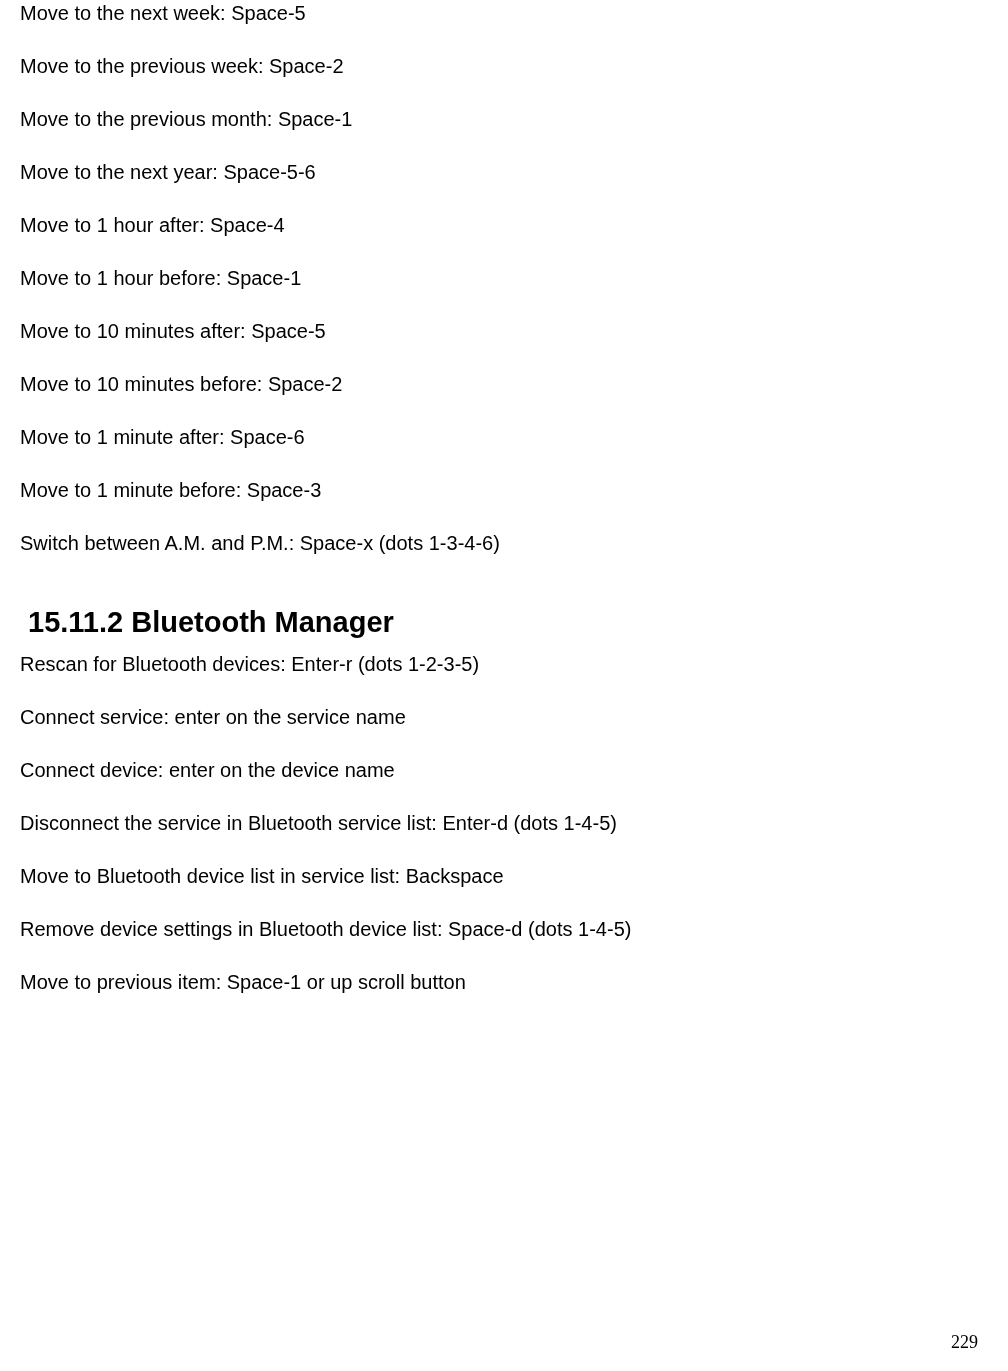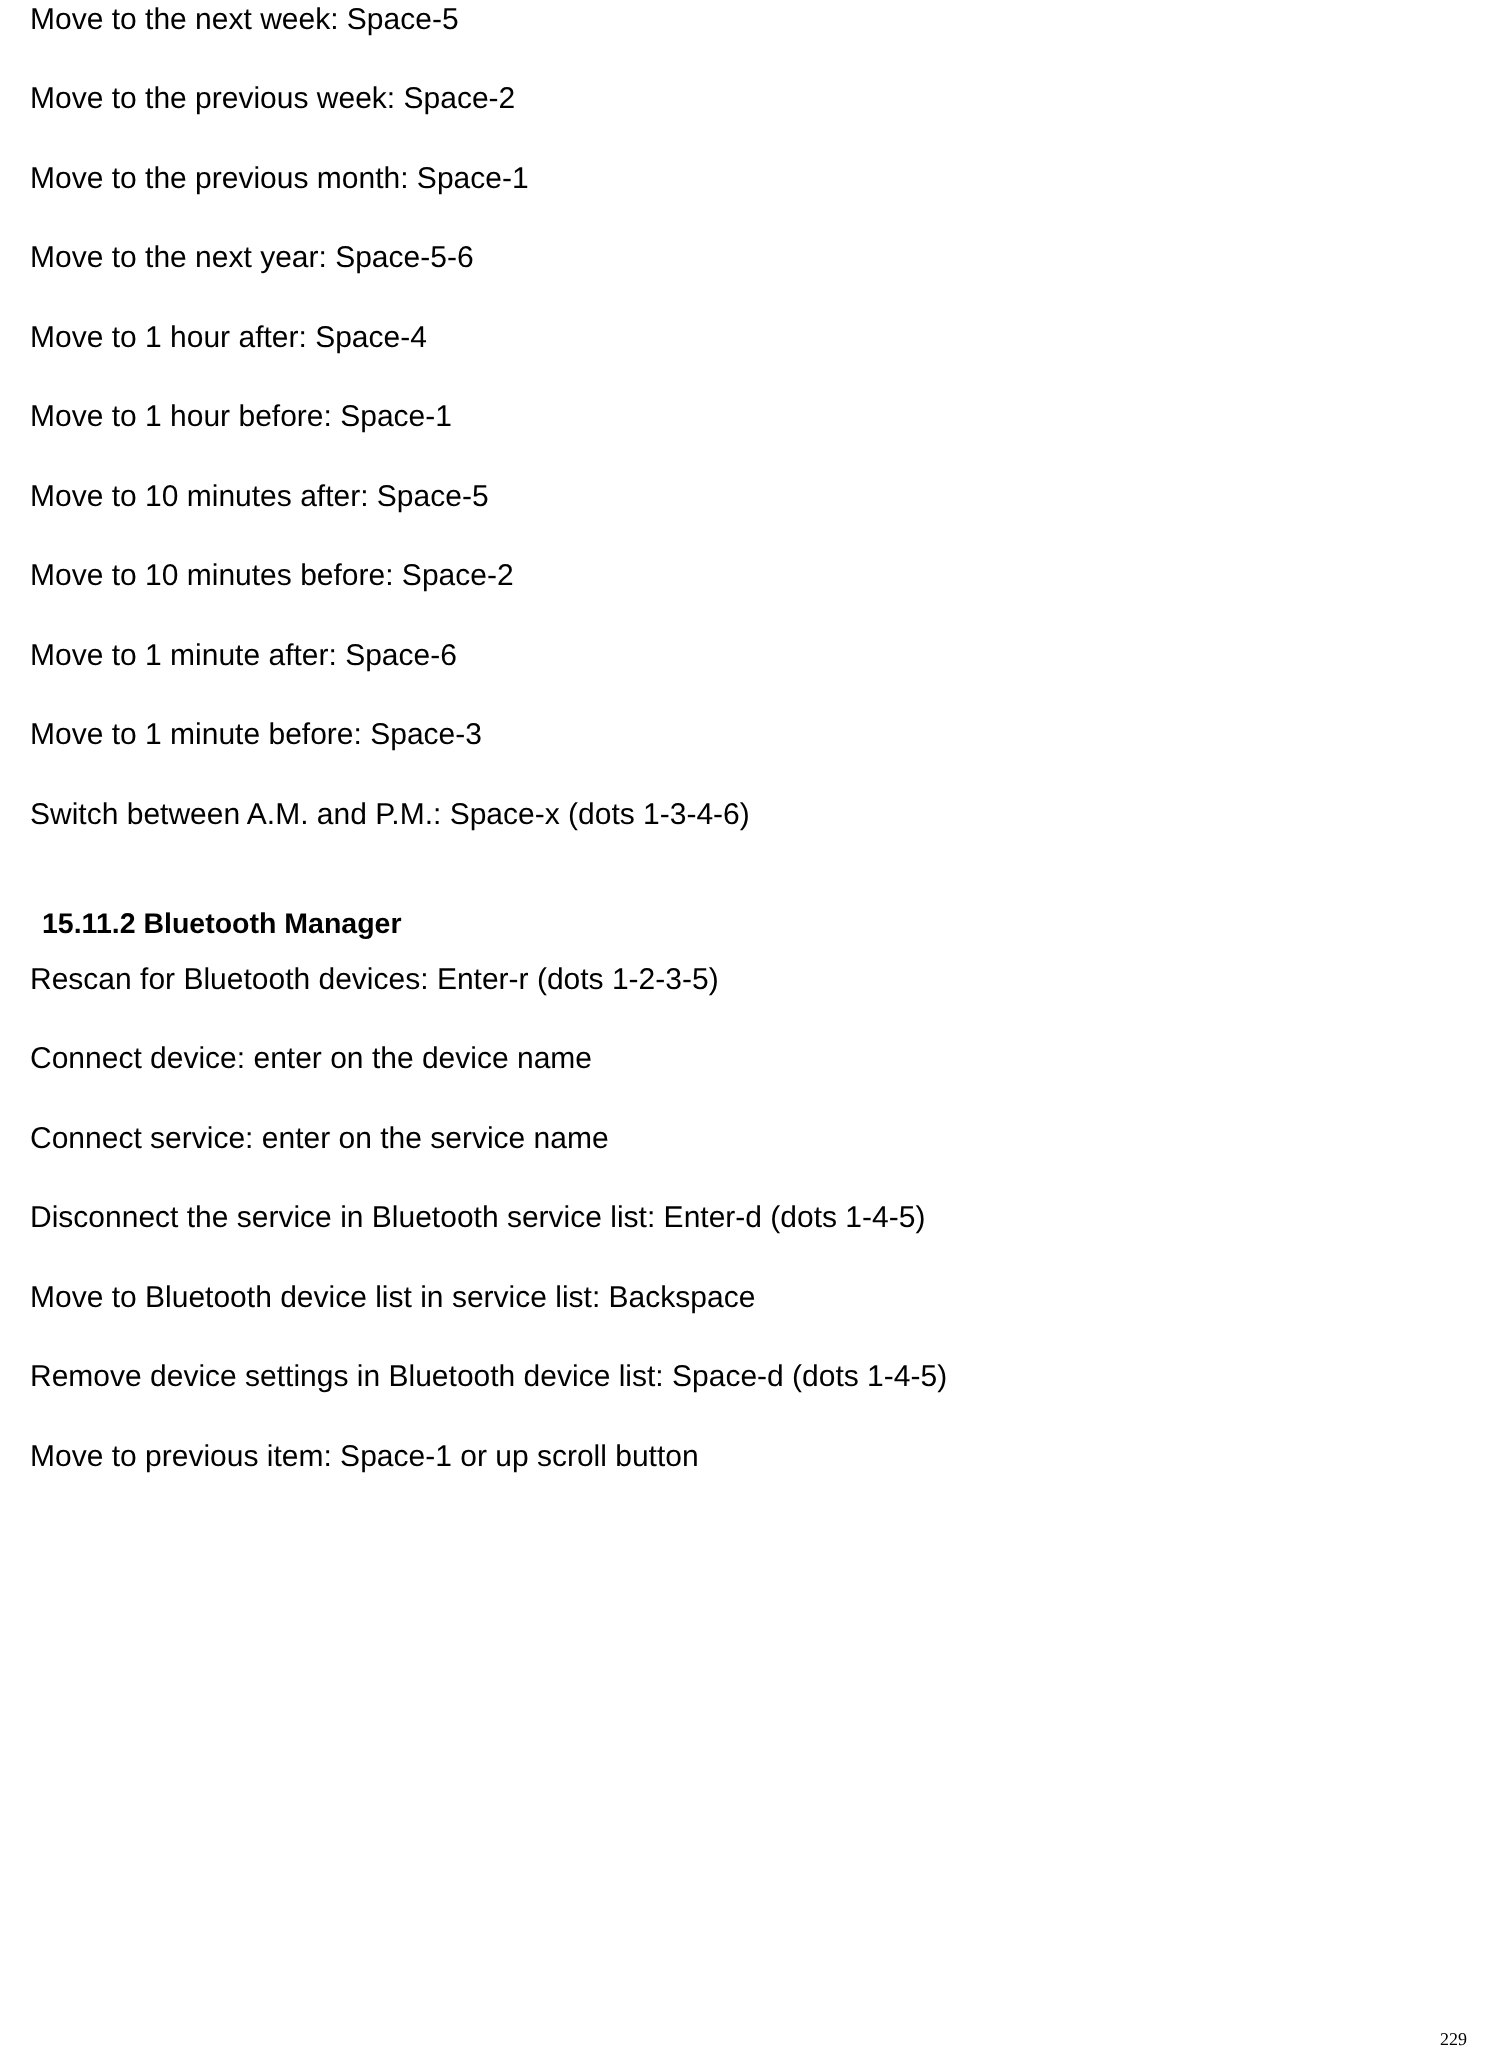--- a/index.html
+++ b/index.html
@@ -18,31 +18,31 @@
       padding-right: 30px;
       padding-top: 0px;
     }
     .content-line {
       font-size: 20px;
       line-height: 1.3;
       margin-bottom: 27px;
       font-weight: 400;
     }
     .section-heading {
-      font-size: 19px;
+      font-size: 29px;
       font-weight: bold;
       margin-top: 50px;
       margin-bottom: 12px;
       margin-left: 8px;
     }
     .page-number {
       position: absolute;
-      bottom: 4px;
+      bottom: 18px;
       right: 30px;
-      font-size: 12px;
+      font-size: 18px;
       font-family: "Times New Roman", serif;
     }
     .after-heading {
       margin-top: 0;
     }
   </style>
 </head>
 <body>
 
 <div>
@@ -54,22 +54,22 @@
   <p class="content-line">Move to 1 hour after: Space-4</p>
   <p class="content-line">Move to 1 hour before: Space-1</p>
   <p class="content-line">Move to 10 minutes after: Space-5</p>
   <p class="content-line">Move to 10 minutes before: Space-2</p>
   <p class="content-line">Move to 1 minute after: Space-6</p>
   <p class="content-line">Move to 1 minute before: Space-3</p>
   <p class="content-line">Switch between A.M. and P.M.: Space-x (dots 1-3-4-6)</p>
 
   <h2 class="section-heading">15.11.2 Bluetooth Manager</h2>
   <p class="content-line after-heading">Rescan for Bluetooth devices: Enter-r (dots 1-2-3-5)</p>
+  <p class="content-line">Connect service: enter on the service name</p>
   <p class="content-line">Connect device: enter on the device name</p>
-  <p class="content-line">Connect service: enter on the service name</p>
   <p class="content-line">Disconnect the service in Bluetooth service list: Enter-d (dots 1-4-5)</p>
   <p class="content-line">Move to Bluetooth device list in service list: Backspace</p>
   <p class="content-line">Remove device settings in Bluetooth device list: Space-d (dots 1-4-5)</p>
 
   <p class="content-line after-heading">Move to previous item: Space-1 or up scroll button</p>
 
 </div>
 
 <div class="page-number">229</div>
 

